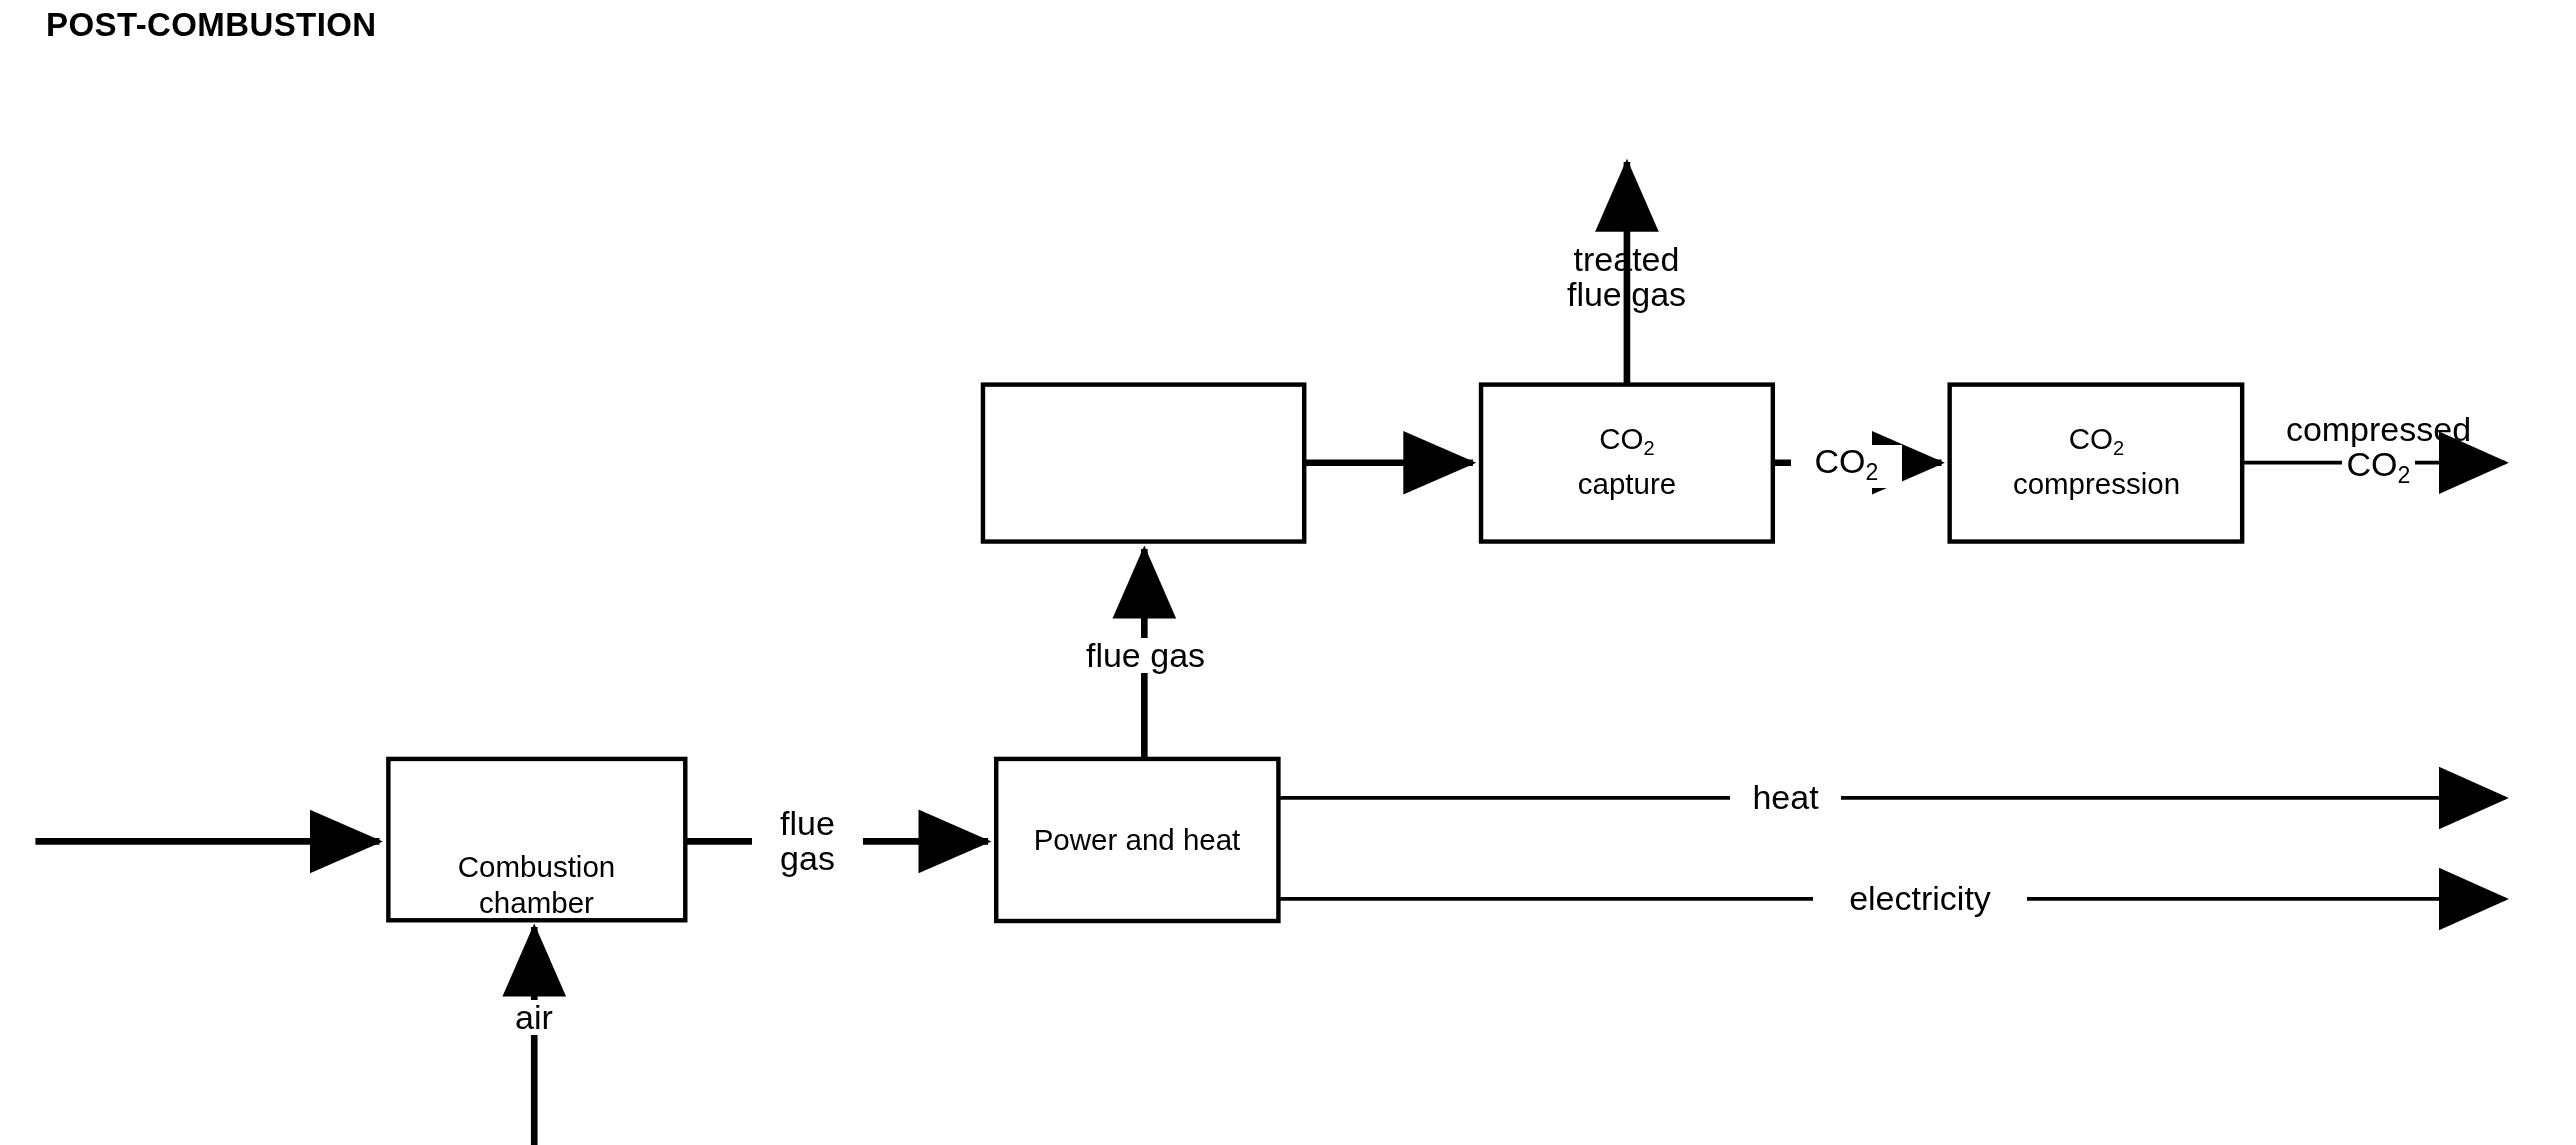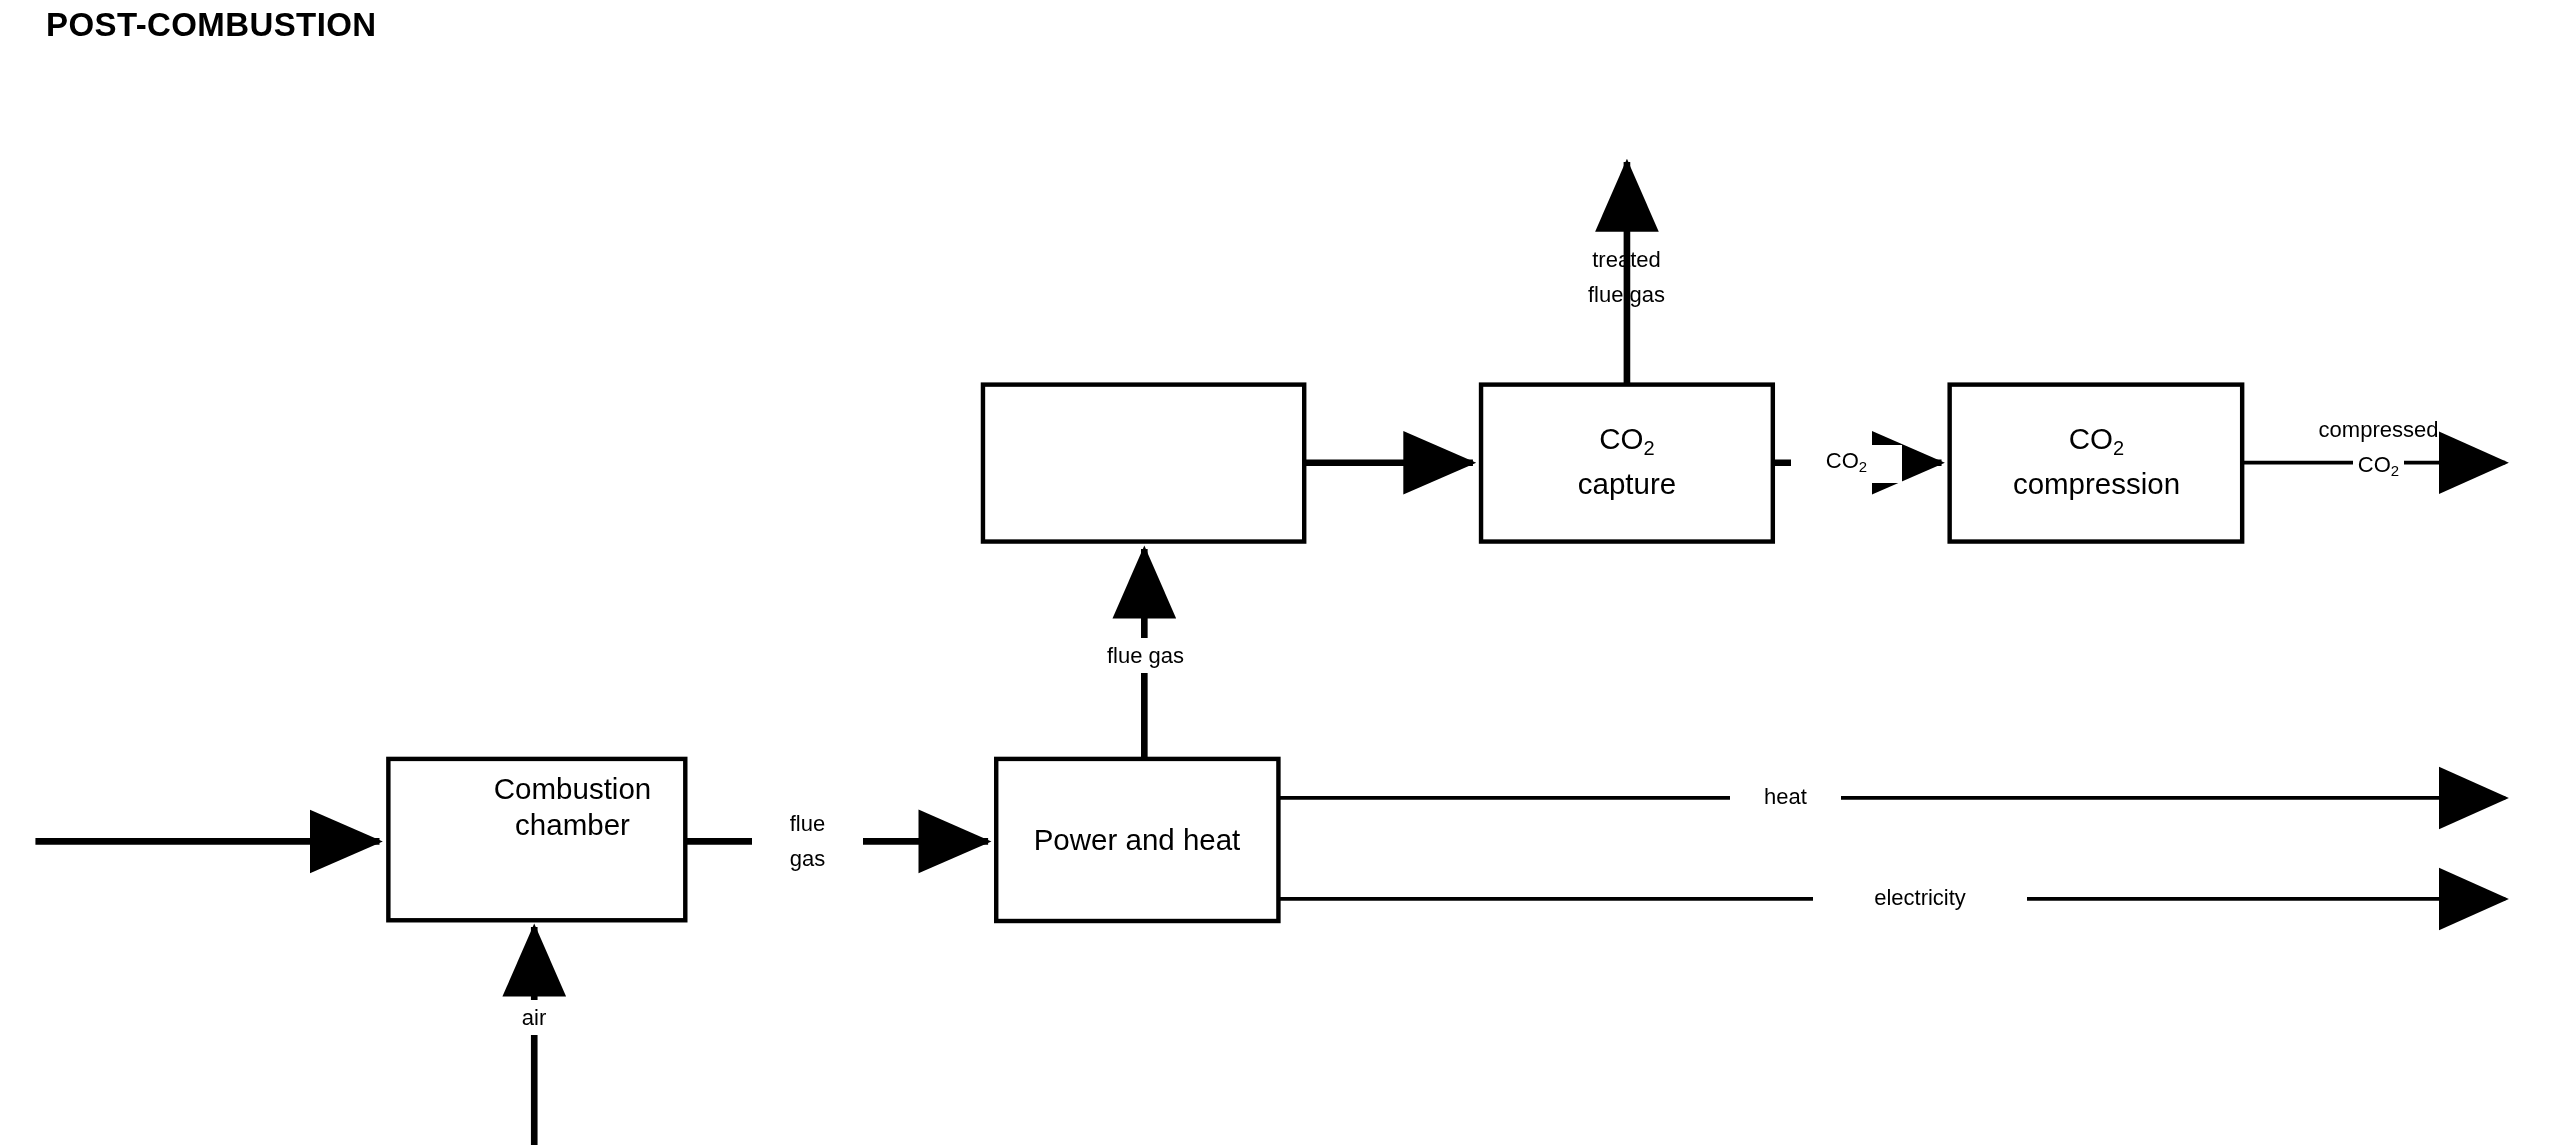--- a/index.html
+++ b/index.html
@@ -38,21 +38,21 @@
     position: absolute;
     text-align: center;
     font-size: 29.5px;
     line-height: 36px;
     white-space: nowrap;
     pointer-events: none;
   }
   .edge-label {
     position: absolute;
     text-align: center;
-    font-size: 22px;
+    font-size: 34px;
     line-height: 35px;
     white-space: nowrap;
     background: #ffffff;
     pointer-events: none;
   }
   .edge-label.nobg { background: transparent; }
   sub {
     font-size: 0.68em;
     vertical-align: -0.3em;
   }
@@ -105,21 +105,21 @@
   <div class="box-label" style="left:1481px; top:421px; width:292px;">
     <div><span>CO</span><sub>2</sub></div>
     <div>capture</div>
   </div>
 
   <div class="box-label" style="left:1950px; top:421px; width:293px;">
     <div><span>CO</span><sub>2</sub></div>
     <div>compression</div>
   </div>
 
-  <div class="box-label" style="left:388px; top:771px; width:297px;margin-left:36px;">
+  <div class="box-label" style="left:388px; top:849px; width:297px;">
     <div>Combustion</div>
     <div>chamber</div>
   </div>
 
   <div class="box-label" style="left:996px; top:822px; width:282px;">
     <div>Power and heat</div>
   </div>
 
 
   <div class="edge-label" style="left:475px; top:1000px; width:118px;">

